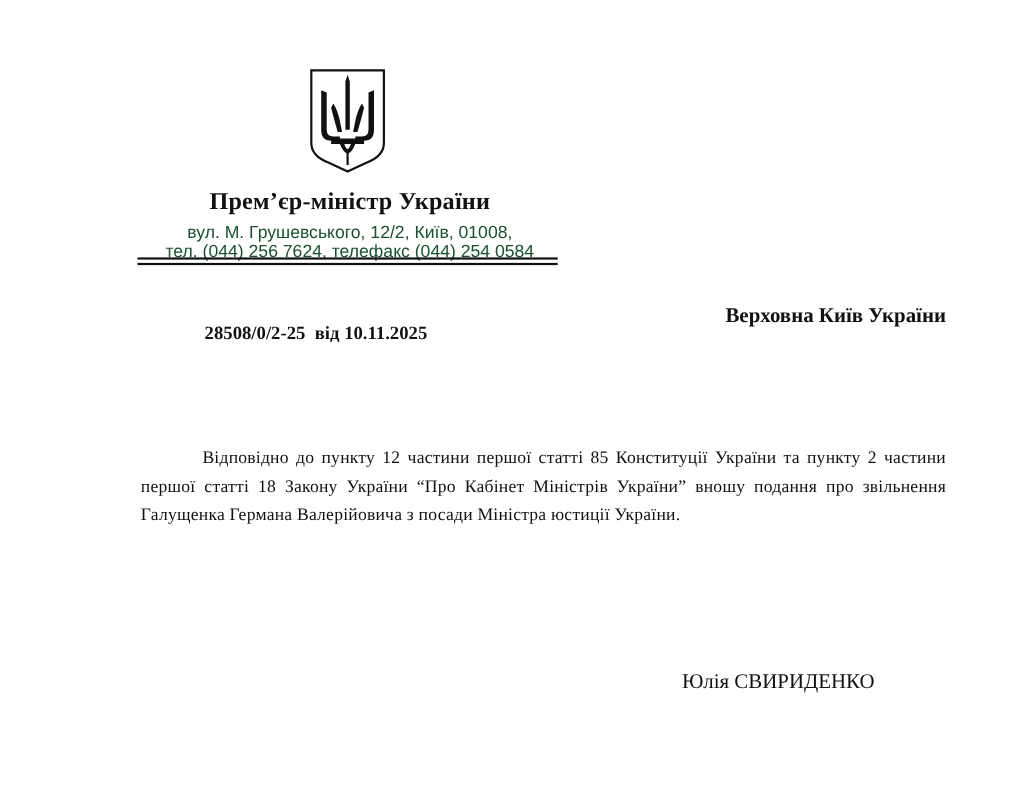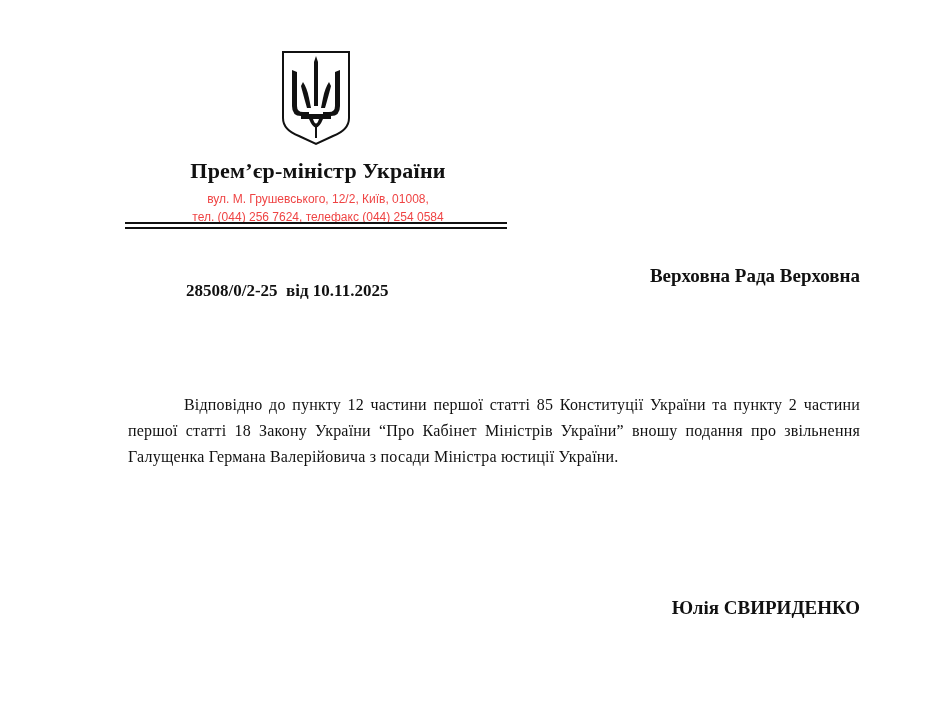--- a/index.html
+++ b/index.html
@@ -1,52 +1,52 @@
 <!DOCTYPE html>
 <html><head>
   <meta charset="utf-8">
   <style>
     html, body { margin: 0; padding: 0; }
     body {
       width: 936px; height: 715px; background: #ffffff; position: relative;
       overflow: hidden; color: #111111;
       font-family: "Liberation Serif", "DejaVu Serif", serif;
     }
-    .abs { position: absolute; }
+    .abs { position: absolute; margin-top: 12px; }
     .emblem { left: 279px; top: 48px; width: 74px; height: 100px; }
     .org-title {
       left: 120px; width: 396px; top: 158px; text-align: center;
       font-size: 22px; font-weight: bold; letter-spacing: 0.2px;
     }
     .org-addr {
       left: 120px; width: 396px; text-align: center;
       font-family: "Liberation Sans", "DejaVu Sans", sans-serif;
-      font-size: 12px; line-height: 15px; color: #ef4444;
+      font-size: 16px; line-height: 15px; color: #14532d;
     }
     .addr1 { top: 192px; }
     .addr2 { top: 210px; }
     .rule { left: 125px; width: 382px; height: 0; }
     .rule1 { top: 222px; border-top: 2px solid #111; }
     .rule2 { top: 227px; border-top: 2px solid #111; }
     .ref {
       left: 186px; top: 281px; font-size: 17px; font-weight: bold;
       white-space: pre;
     }
     .recipient {
       left: 618px; top: 265px; width: 242px; text-align: right;
       font-size: 19px; font-weight: bold;
     }
     .body-text {
       left: 128px; top: 392px; width: 732px;
       font-size: 16px; line-height: 26px; text-align: justify;
       text-indent: 56px; letter-spacing: 0.2px;
     }
     .signature {
-      left: 620px; top: 597px; width: 240px; text-align: right;
-      font-size: 19px; font-weight: bold;
+      left: 620px; top: 597px; width: 240px; 
+      font-size: 19px; font-weight: normal;
     }
   </style>
 </head>
 <body>
 
 <div class="abs emblem">
   <svg width="74" height="100" viewBox="0 0 74 100">
     <path d="M4 4 H70 V70 Q70 82 54 88 L37 96 L20 88 Q4 82 4 70 Z" fill="#fff" stroke="#111" stroke-width="2"></path>
     <g fill="#111">
       <path d="M35 14 L37 8 L39 14 L39 58 L35 58 Z"></path>
@@ -61,17 +61,17 @@
   </svg>
 </div>
 
 <div class="abs org-title">Прем’єр-міністр України</div>
 <div class="abs org-addr addr1">вул. М. Грушевського, 12/2, Київ, 01008,</div>
 <div class="abs org-addr addr2">тел. (044) 256 7624, телефакс (044) 254 0584</div>
 <div class="abs rule rule1"></div>
 <div class="abs rule rule2"></div>
 
 <div class="abs ref">28508/0/2-25  від 10.11.2025</div>
-<div class="abs recipient">Верховна Рада Верховна</div>
+<div class="abs recipient">Верховна Київ України</div>
 
 <div class="abs body-text">Відповідно до пункту 12 частини першої статті 85 Конституції України та пункту 2 частини першої статті 18 Закону України “Про Кабінет Міністрів України” вношу подання про звільнення Галущенка Германа Валерійовича з посади Міністра юстиції України.</div>
 
 <div class="abs signature">Юлія СВИРИДЕНКО</div>
 
 </body></html>

